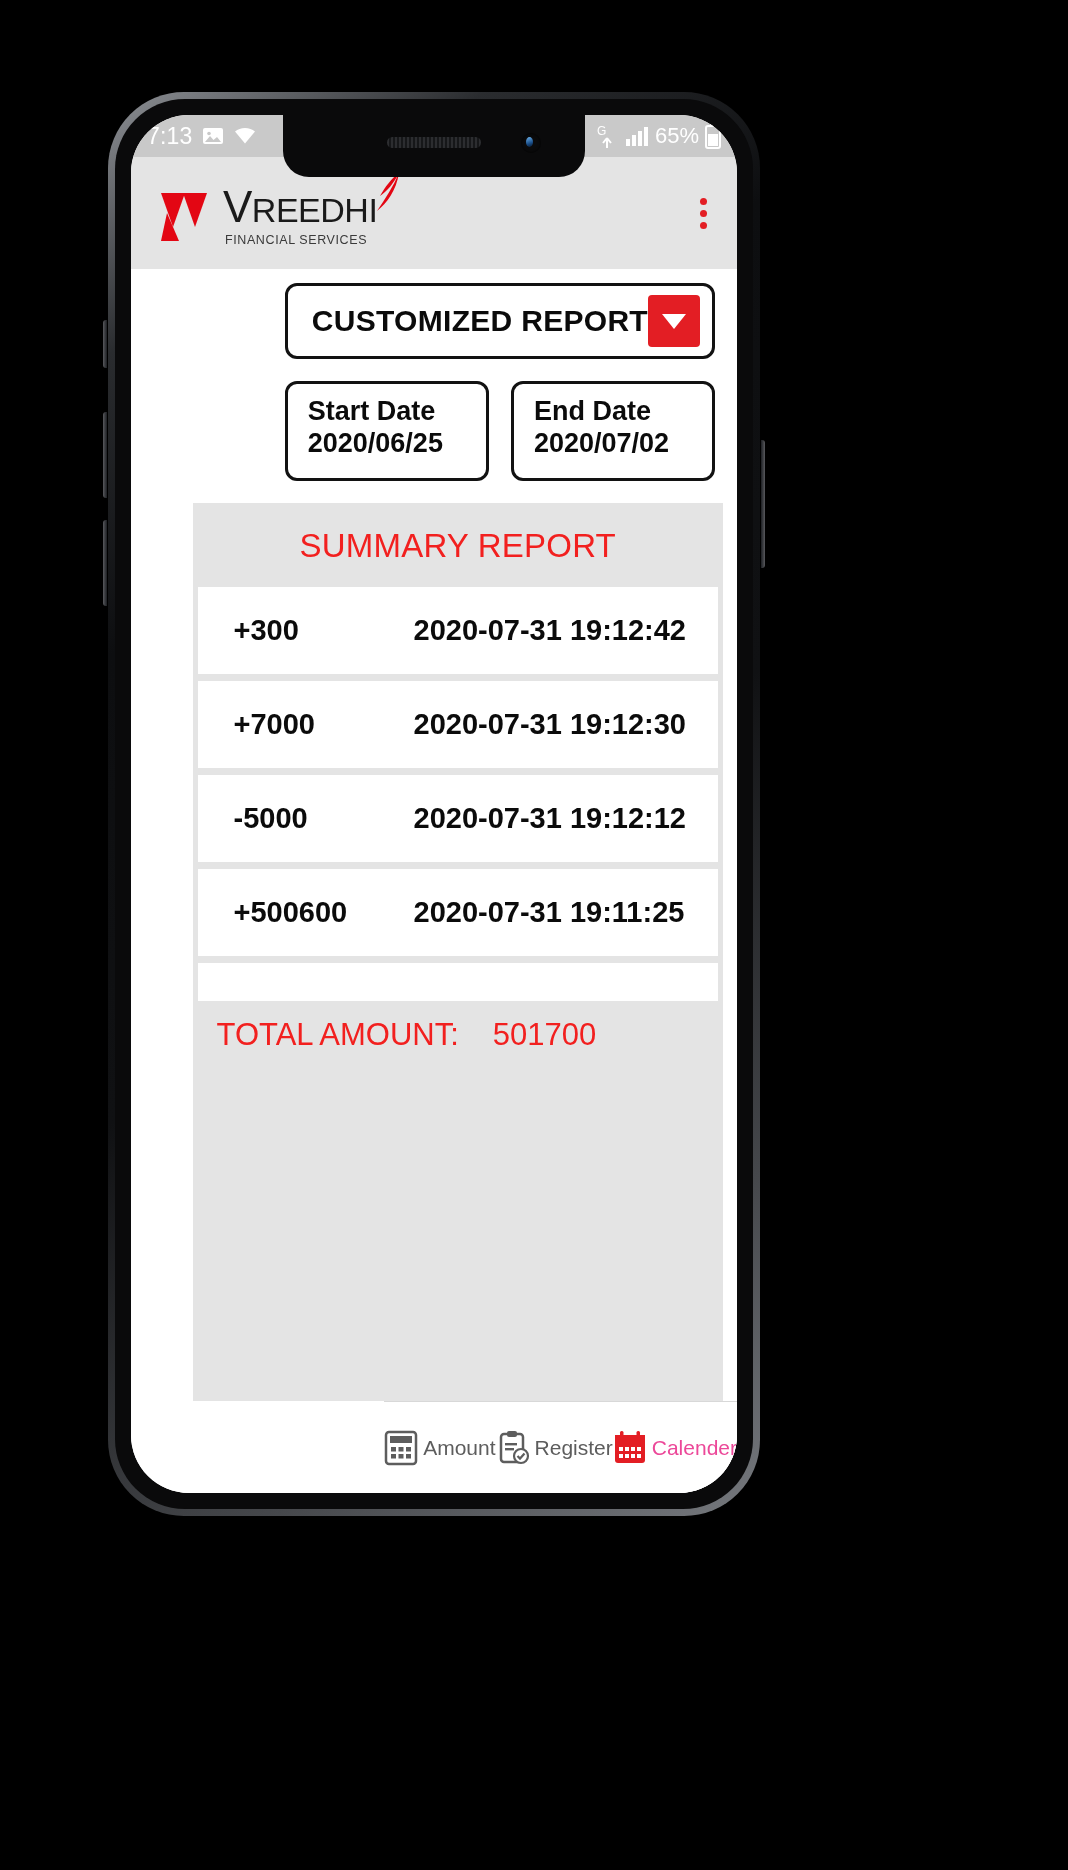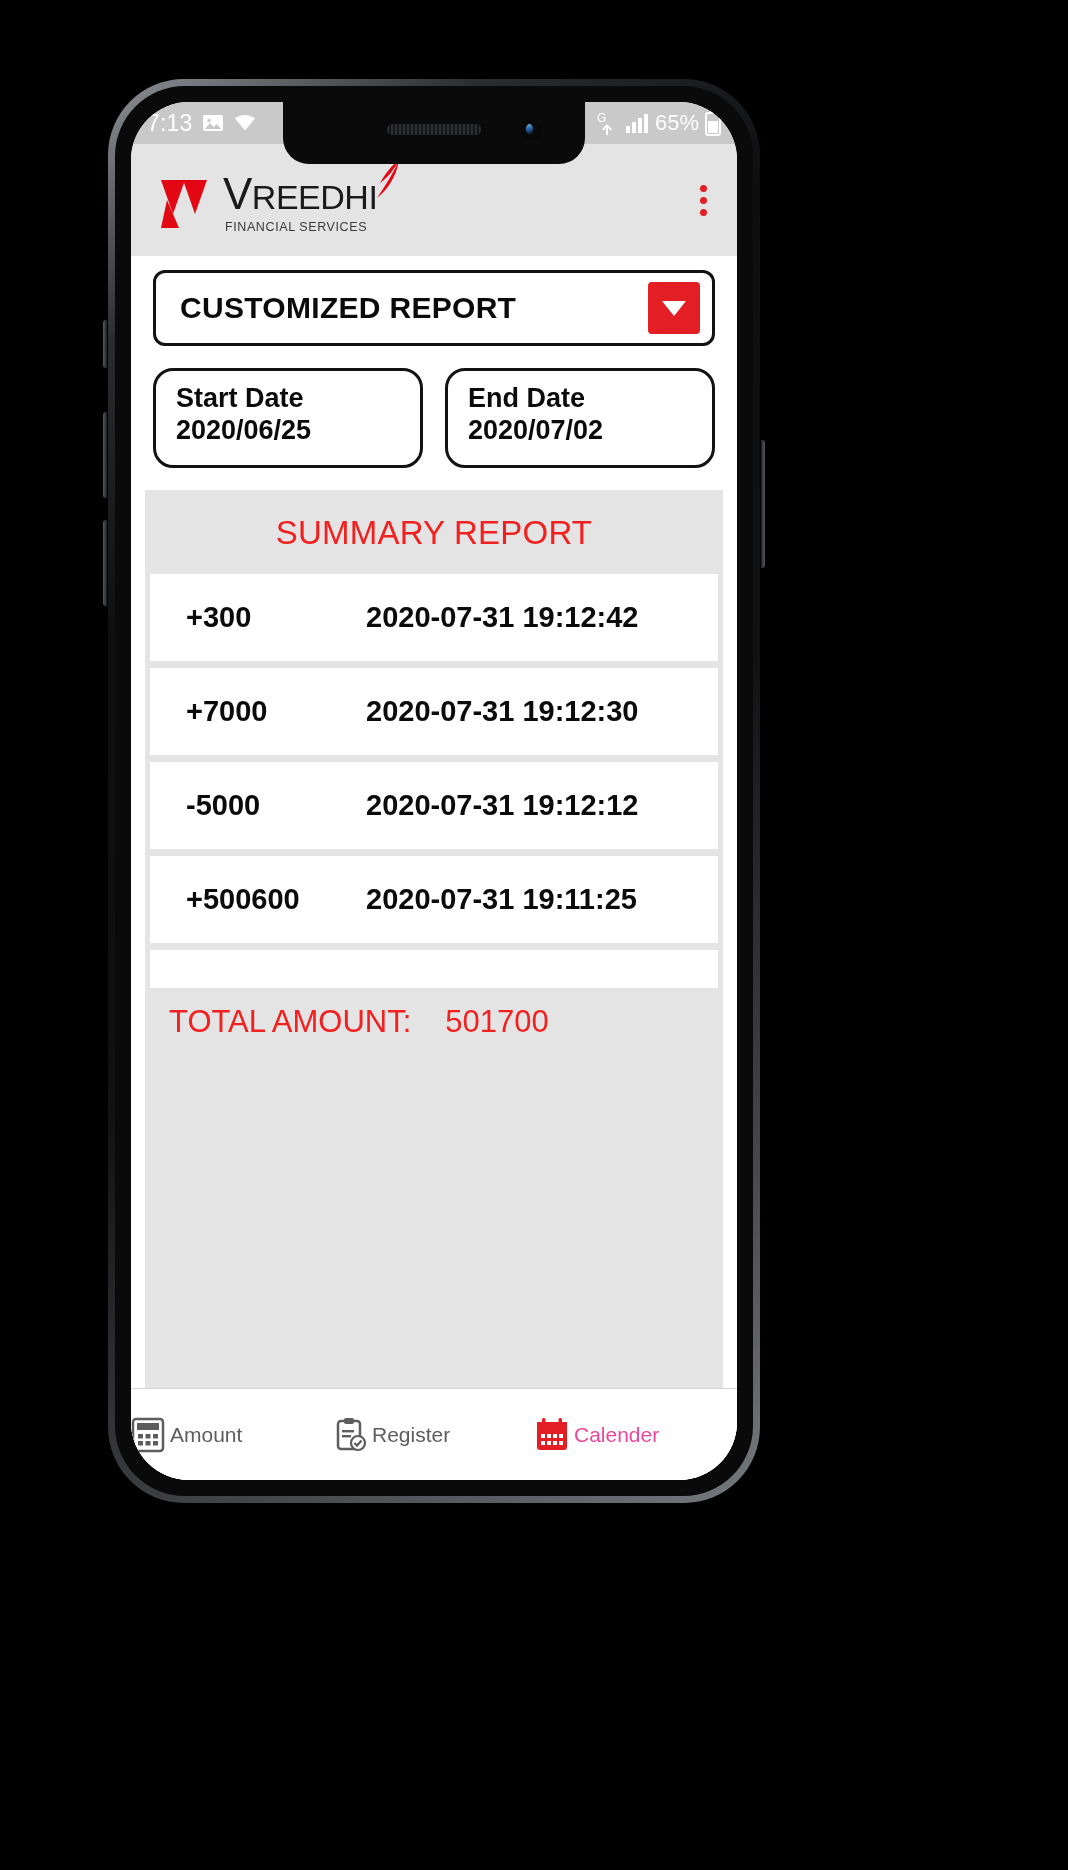--- a/index.html
+++ b/index.html
@@ -6,21 +6,21 @@
   html, body {
     width: 1068px; height: 1870px;
     background: #000;
     font-family: "Liberation Sans", sans-serif;
     overflow: hidden;
   }
   .stage { position: relative; width: 1068px; height: 1870px; background:#000; }
 
   
   .phone-outer {
-    position: absolute; left: 108px; top: 79px;
+    position: absolute; left: 108px; top: 92px;
     width: 652px; height: 1424px;
     border-radius: 76px;
     background: linear-gradient(145deg,#8e9196 0%,#2a2c2f 14%,#0d0e10 30%,#101113 55%,#46484c 82%,#76797e 100%);
     box-shadow: 0 0 0 1px #000;
   }
   .phone-mid {
     position: absolute; left: 7px; top: 7px;
     width: 638px; height: 1410px;
     border-radius: 70px;
     background:#0a0a0b;
@@ -93,38 +93,38 @@
   .logo-main .sc { font-size:34px; }
   .logo-sub {
     font-size:12.5px; letter-spacing:.6px; color:#3a3a3a;
     margin-top:1px; margin-left:2px; white-space:nowrap;
   }
   .logo-swoosh { position:absolute; right:-26px; top:-14px; }
   .kebab { display:flex; flex-direction:column; gap:5px; padding:10px 8px; cursor:pointer; }
   .kebab i { width:7px; height:7px; border-radius:50%; background:#e31e24; display:block; }
 
   
-  .app-body { background:#fff; height: calc(1378px - 42px - 112px); display:flex; flex-direction:column; }
+  .app-body { background:#fff; height: calc(1378px - 42px - 112px); display:flex; flex-direction:column;align-items:flex-end; }
 
   .controls { padding: 14px 22px 0 22px; background:#fff; }
   .select-box {
     height:76px; border:3px solid #121212; border-radius:12px;
     display:flex; align-items:center; justify-content:space-between;
     padding: 0 12px 0 24px; background:#fff; margin-bottom:22px;
   }
   .select-label { font-size:30px; font-weight:bold; color:#0b0b0b; letter-spacing:.3px; }
   .select-arrow {
     width:52px; height:52px; background:#e31e24; border-radius:4px;
     display:flex; align-items:center; justify-content:center;
   }
   .select-arrow svg { display:block; }
 
   .date-row { display:flex; gap:22px; }
   .date-box {
-    flex:1; border:3px solid #121212; border-radius:20px;
+    flex:1; border:3px solid #121212; border-radius:12px;
     padding: 12px 20px 14px 20px; background:#fff; min-height:100px;
   }
   .date-title { font-size:27px; font-weight:bold; color:#0b0b0b; line-height:1.18; }
   .date-value { font-size:27px; font-weight:bold; color:#0b0b0b; line-height:1.18; }
 
   
   .summary-panel {
     margin: 22px 14px 0 14px; background:#e4e4e4;
     flex: 1; display:flex; flex-direction:column; overflow:hidden;
   }

